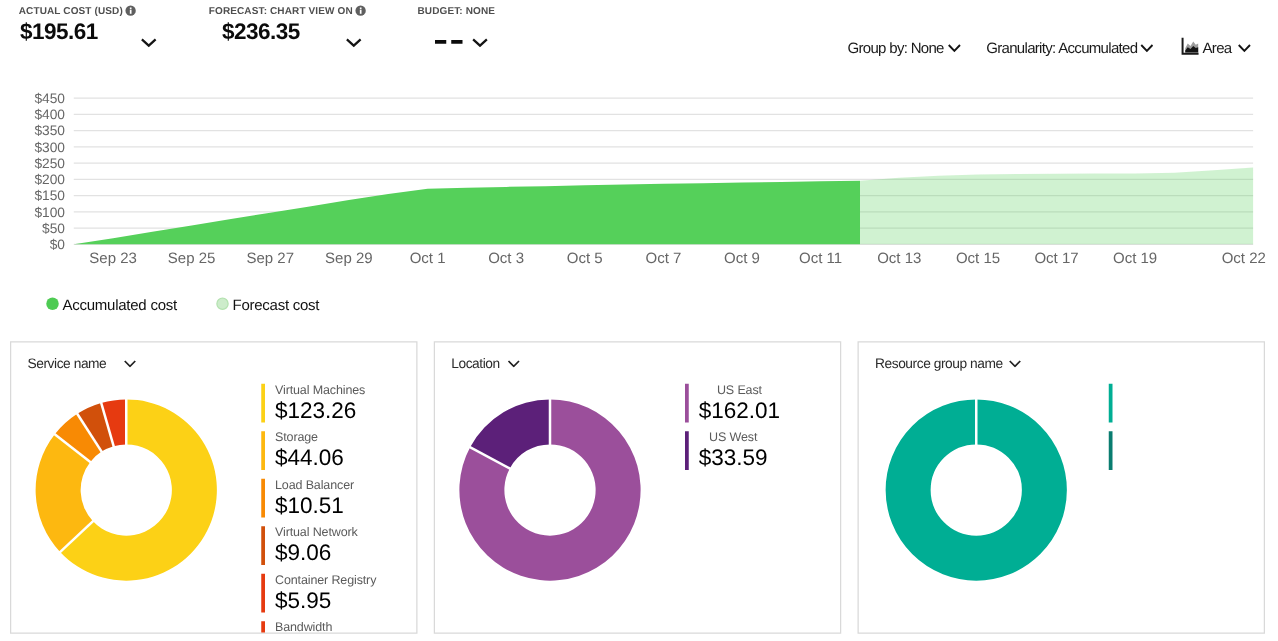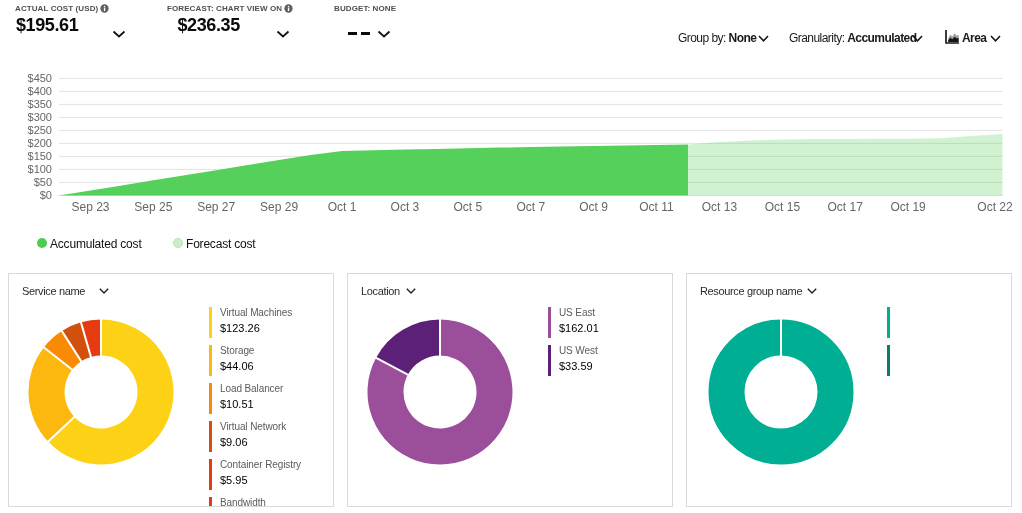--- a/index.html
+++ b/index.html
@@ -1,25 +1,25 @@
 <!DOCTYPE html>
 <html><head>
 <meta charset="utf-8">
 <style>
   * { margin:0; padding:0; box-sizing:border-box; }
   html,body { width:1022px; height:513px; background:#fff; font-family:"Liberation Sans", sans-serif; overflow:hidden; }
   .abs { position:absolute; }
   .lbl { font-size:8px; font-weight:700; color:#4f4f4f; letter-spacing:0.1px; }
   .bigval { font-size:18px; font-weight:700; color:#0b0b0b; letter-spacing:-0.4px; }
   .ctl { font-size:12px; color:#1a1a1a; letter-spacing:-0.55px; white-space:nowrap; }
-  .ctl b { font-weight:700; }
+  .ctl b { font-weight:400; }
   .card { position:absolute; width:326px; height:234px; border:1px solid #d9d9d9; background:#fff; overflow:hidden; }
   .cardhead { position:absolute; left:13px; top:10.5px; font-size:11px; color:#2b2b2b; letter-spacing:-0.35px; }
   .li-label { font-size:10px; color:#5b5b5b; line-height:12px; white-space:nowrap; letter-spacing:-0.1px; }
-  .li-value { font-size:11px; color:#000; line-height:19px; letter-spacing:0; }
+  .li-value { font-size:18px; color:#000; line-height:19px; letter-spacing:0; }
 </style>
 </head>
 <body>
 <div class="abs" style="left:0;top:0;width:1022px;height:416px;">
 
   <div class="abs lbl" style="left:15px;top:4px;">ACTUAL COST (USD)</div>
   <svg class="abs" style="left:100px;top:4px;" width="9" height="9" viewBox="0 0 10 10">
       <circle cx="5" cy="5" r="4.6" fill="#5f5f5f"></circle>
       <rect x="4.3" y="4.2" width="1.5" height="3.6" fill="#fff"></rect>
       <rect x="4.3" y="2.2" width="1.5" height="1.5" fill="#fff"></rect>
@@ -156,21 +156,21 @@
     <div class="abs" style="left:200px;top:185px;width:3.2px;height:30.5px;background:#e63a10;"></div>
     <div class="abs" style="left:211px;top:185px;">
         <div class="li-label">Container Registry</div>
         <div class="li-value">$5.95</div>
       </div>
     <div class="abs" style="left:200px;top:223px;width:3.2px;height:30.5px;background:#e63a10;"></div>
     <div class="abs" style="left:211px;top:223px;">
         <div class="li-label">Bandwidth</div>
       </div>
   </div>
-  <div class="card" id="card2" style="left:347px;top:273px;">
+  <div class="card" id="card2" style="left:347px;top:273px;text-align:center;">
     <div class="cardhead">Location</div>
     <svg class="abs" style="left:58px;top:14px;" width="10" height="6" viewBox="0 0 10 6">
         <path d="M0.8 0.8 L5 5 L9.2 0.8" fill="none" stroke="#222" stroke-width="1.4"></path>
       </svg>
     <svg class="abs" style="left:12px;top:38px;" width="160" height="160" viewBox="0 0 160 160">
       <path d="M80.00 7.50 A72.5 72.5 0 1 1 16.09 45.76 L47.83 62.76 A36.5 36.5 0 1 0 80.00 43.50 Z" fill="#9b4f9b"></path>
       <path d="M16.09 45.76 A72.5 72.5 0 0 1 80.00 7.50 L80.00 43.50 A36.5 36.5 0 0 0 47.83 62.76 Z" fill="#5c2079"></path>
       <line x1="80.00" y1="44.50" x2="80.00" y2="6.50" stroke="#fff" stroke-width="2"></line>
       <line x1="48.71" y1="63.24" x2="15.21" y2="45.29" stroke="#fff" stroke-width="2"></line>
     </svg>

